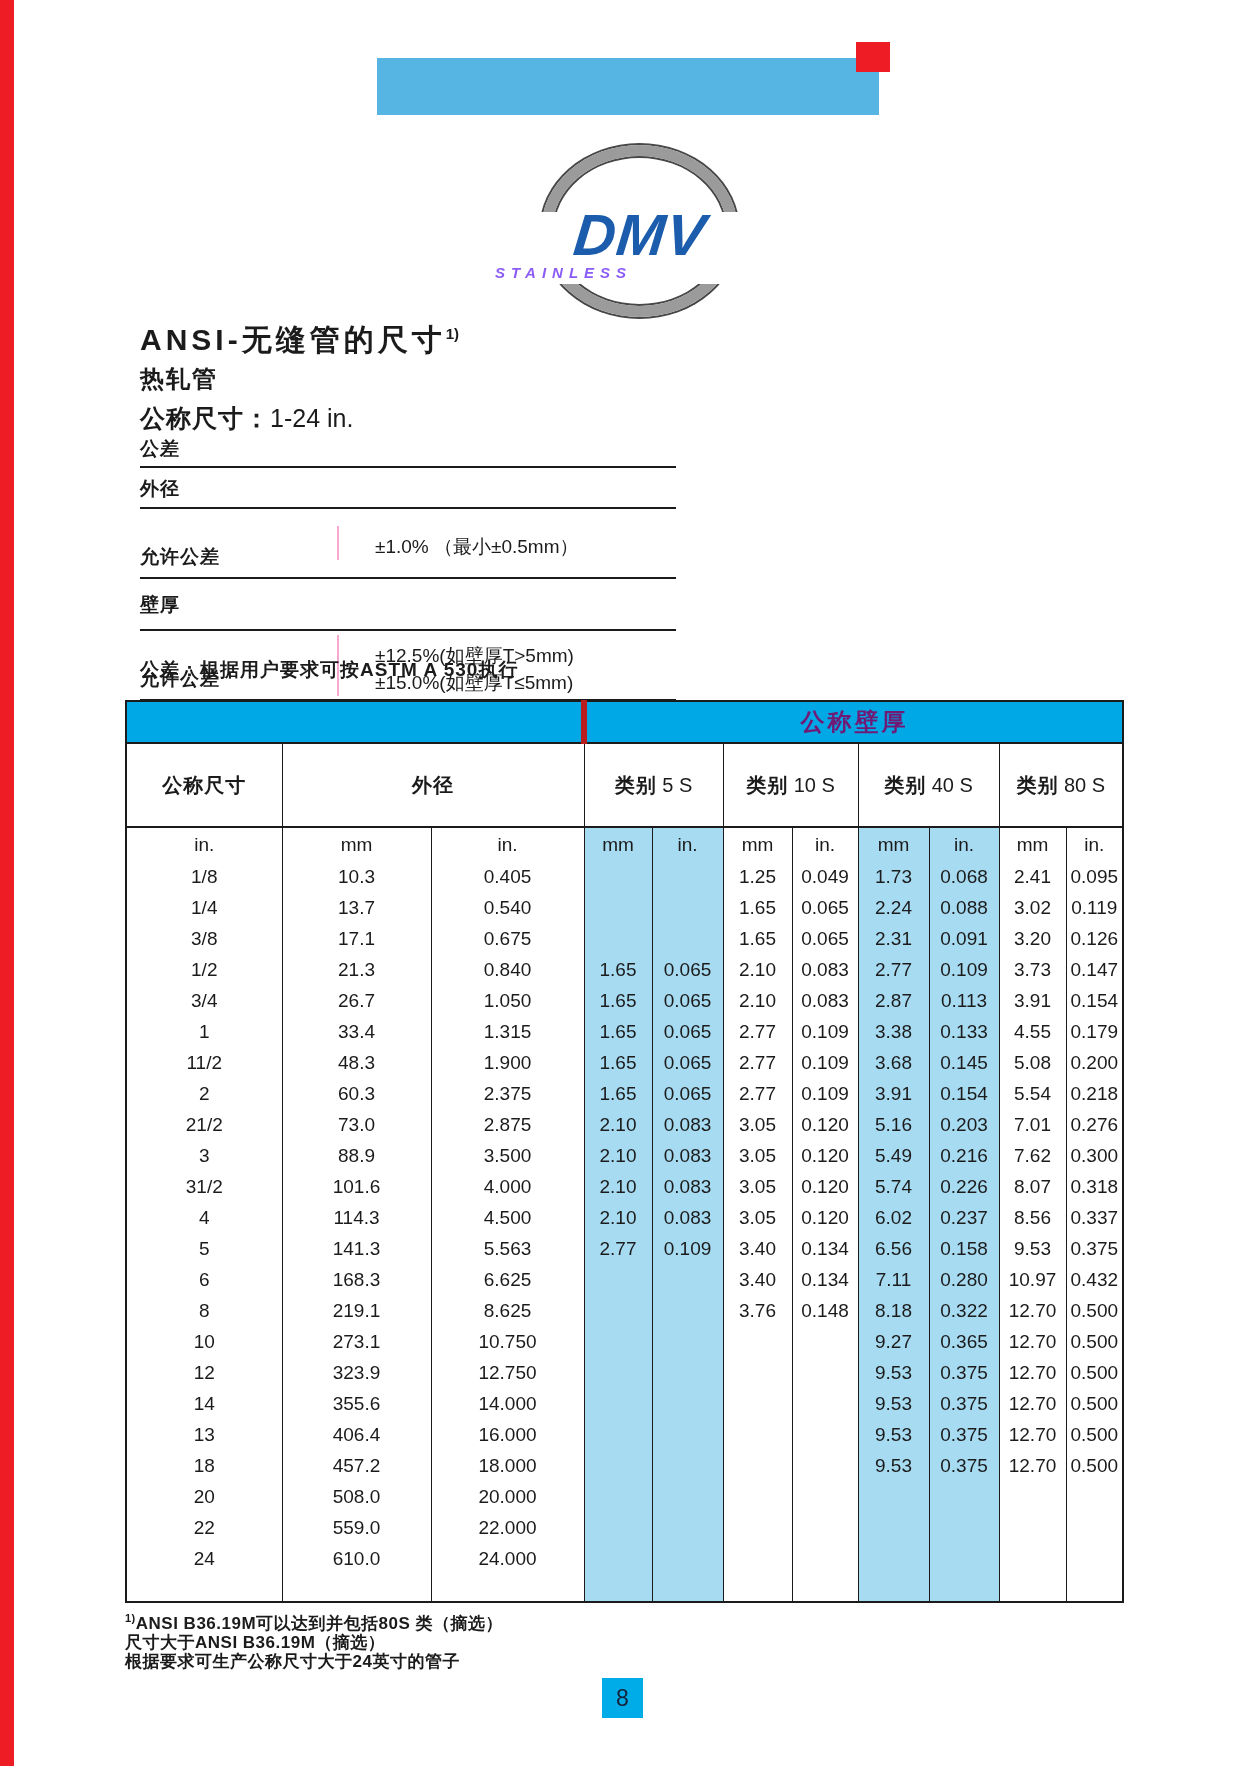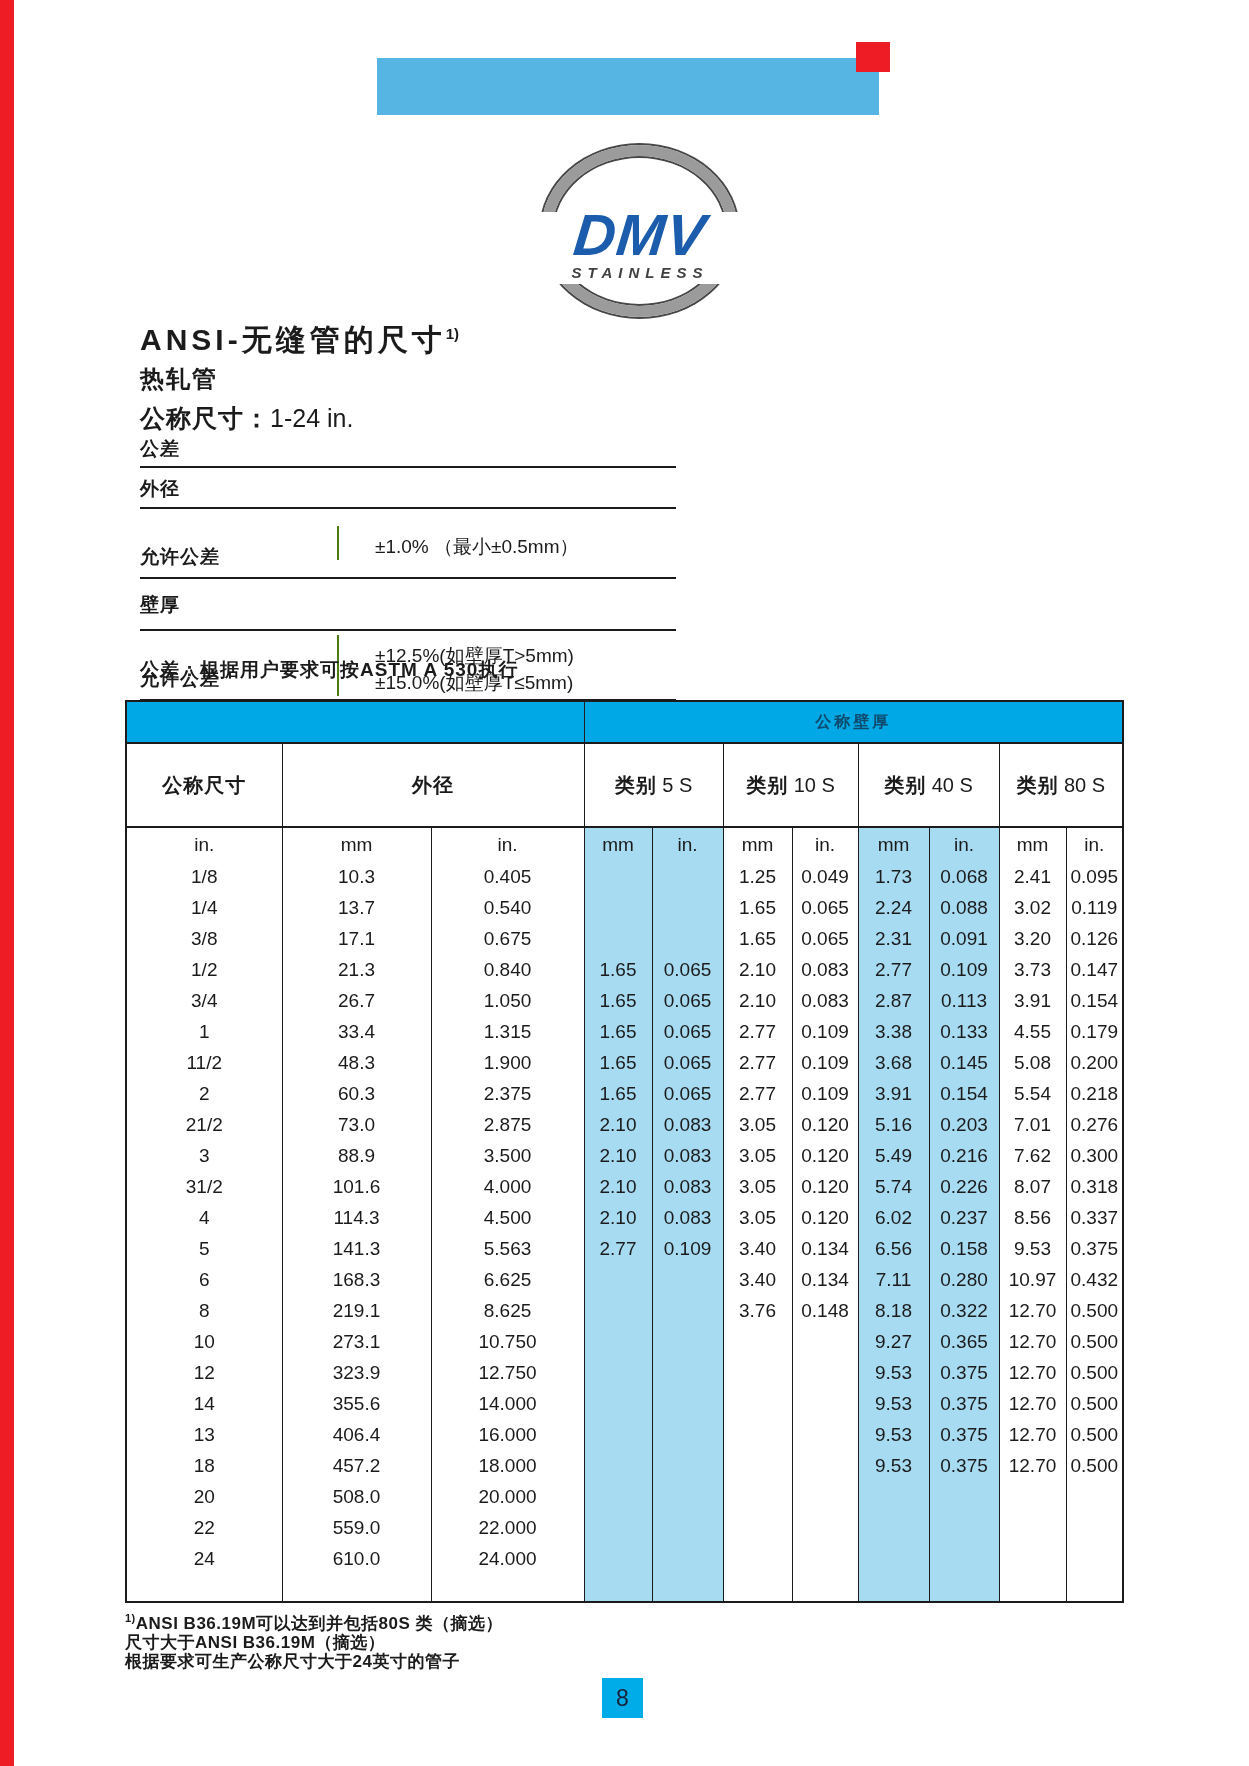--- a/index.html
+++ b/index.html
@@ -20,51 +20,51 @@
     border:11px solid #9b9b9b;border-radius:50%;
     box-shadow:0 0 0 2px #474747, inset 0 0 0 2px #474747;
   }
   .logo .band{position:absolute;left:0px;top:72px;width:290px;height:72px;background:#ffffff;}
   .logo .dmv{
     position:absolute;left:10px;top:66px;width:270px;text-align:center;
     font-size:58px;font-weight:bold;font-style:italic;color:#1b5cad;
     letter-spacing:1px;transform:skewX(-6deg);line-height:58px;
   }
   .logo .stainless{
-    position:absolute;left:0;top:124px;width:290px;text-align:center;
-    font-size:15px;font-weight:bold;font-style:italic;color:#404040;letter-spacing:6px;
+    position:absolute;left:0;top:124px;width:290px;text-align:left;
+    font-size:15px;font-weight:bold;font-style:italic;color:#8b5cf6;letter-spacing:6px;
   }
   
   .title{position:absolute;left:140px;top:320px;font-size:30px;font-weight:bold;letter-spacing:4px;}
   .title sup{font-size:15px;letter-spacing:0;}
   .subtitle{position:absolute;left:140px;top:363px;font-size:24px;font-weight:bold;letter-spacing:2px;text-align:right;}
   .nominal{position:absolute;left:140px;top:402px;font-size:25px;}
   .nominal .b{font-weight:bold;letter-spacing:1px;}
   
   .tol{position:absolute;left:140px;top:434px;width:536px;font-size:19px;}
   .tol .sec{font-weight:bold;letter-spacing:1px;padding:2px 0 4px 0;border-bottom:2px solid #1b1b1b;}
   .tol .sec2{font-weight:bold;letter-spacing:1px;padding:8px 0 5px 0;border-bottom:2px solid #1b1b1b;}
   .tol .row{display:flex;align-items:center;border-bottom:2px solid #1b1b1b;}
   .tol .row .lab{width:197px;font-weight:bold;letter-spacing:1px;padding:7px 0;margin-top:28px;}
-  .tol .row .val{flex:1;border-left:2px solid #4d7c0f;padding:7px 0 0 36px;line-height:27px;}
+  .tol .row .val{flex:1;border-left:2px solid #f9a8d4;padding:7px 0 0 36px;line-height:27px;}
   .tol .sec3{font-weight:bold;letter-spacing:1px;padding:13px 0 11px 0;border-bottom:2px solid #1b1b1b;}
   .tol-note{position:absolute;left:140px;top:657px;font-size:19px;font-weight:bold;letter-spacing:1px;}
   
   table.pipes{
     position:absolute;left:125px;top:700px;width:997px;height:903px;
     border-collapse:collapse;table-layout:fixed;border:2.5px solid #1b1b1b;
     font-size:19px;
   }
   table.pipes th,table.pipes td{
     border:1.6px solid #1b1b1b;text-align:center;vertical-align:middle;
     padding:0;font-weight:normal;overflow:hidden;white-space:nowrap;
   }
   table.pipes thead tr.band th{height:40px;background:#00a9e5;border-bottom:2px solid #1b1b1b;}
   table.pipes thead tr.band th.band-right{
-    color:#0c4a6e;font-weight:bold;font-size:16px;letter-spacing:3px;border-left:1px solid #b91c1c;
+    color:#701a75;font-weight:bold;font-size:24px;letter-spacing:3px;border-left:6px solid #b91c1c;
   }
   table.pipes thead tr.cols th{height:82px;font-size:20px;border-bottom:2px solid #1b1b1b;}
   table.pipes thead tr.cols th .b{font-weight:bold;letter-spacing:1px;}
   table.pipes thead tr.units th{height:33px;border-bottom:0;border-top:0;}
   table.pipes tbody td{height:30px;border-top:0;border-bottom:0;}
   table.pipes tfoot td{height:26px;border-top:0;border-bottom:0;}
   table.pipes .hl{background:#a7dbf2;}
   
   .footnotes{position:absolute;left:125px;top:1609px;font-size:17px;font-weight:bold;line-height:19px;letter-spacing:0.5px;}
   .footnotes sup{font-size:11px;}

